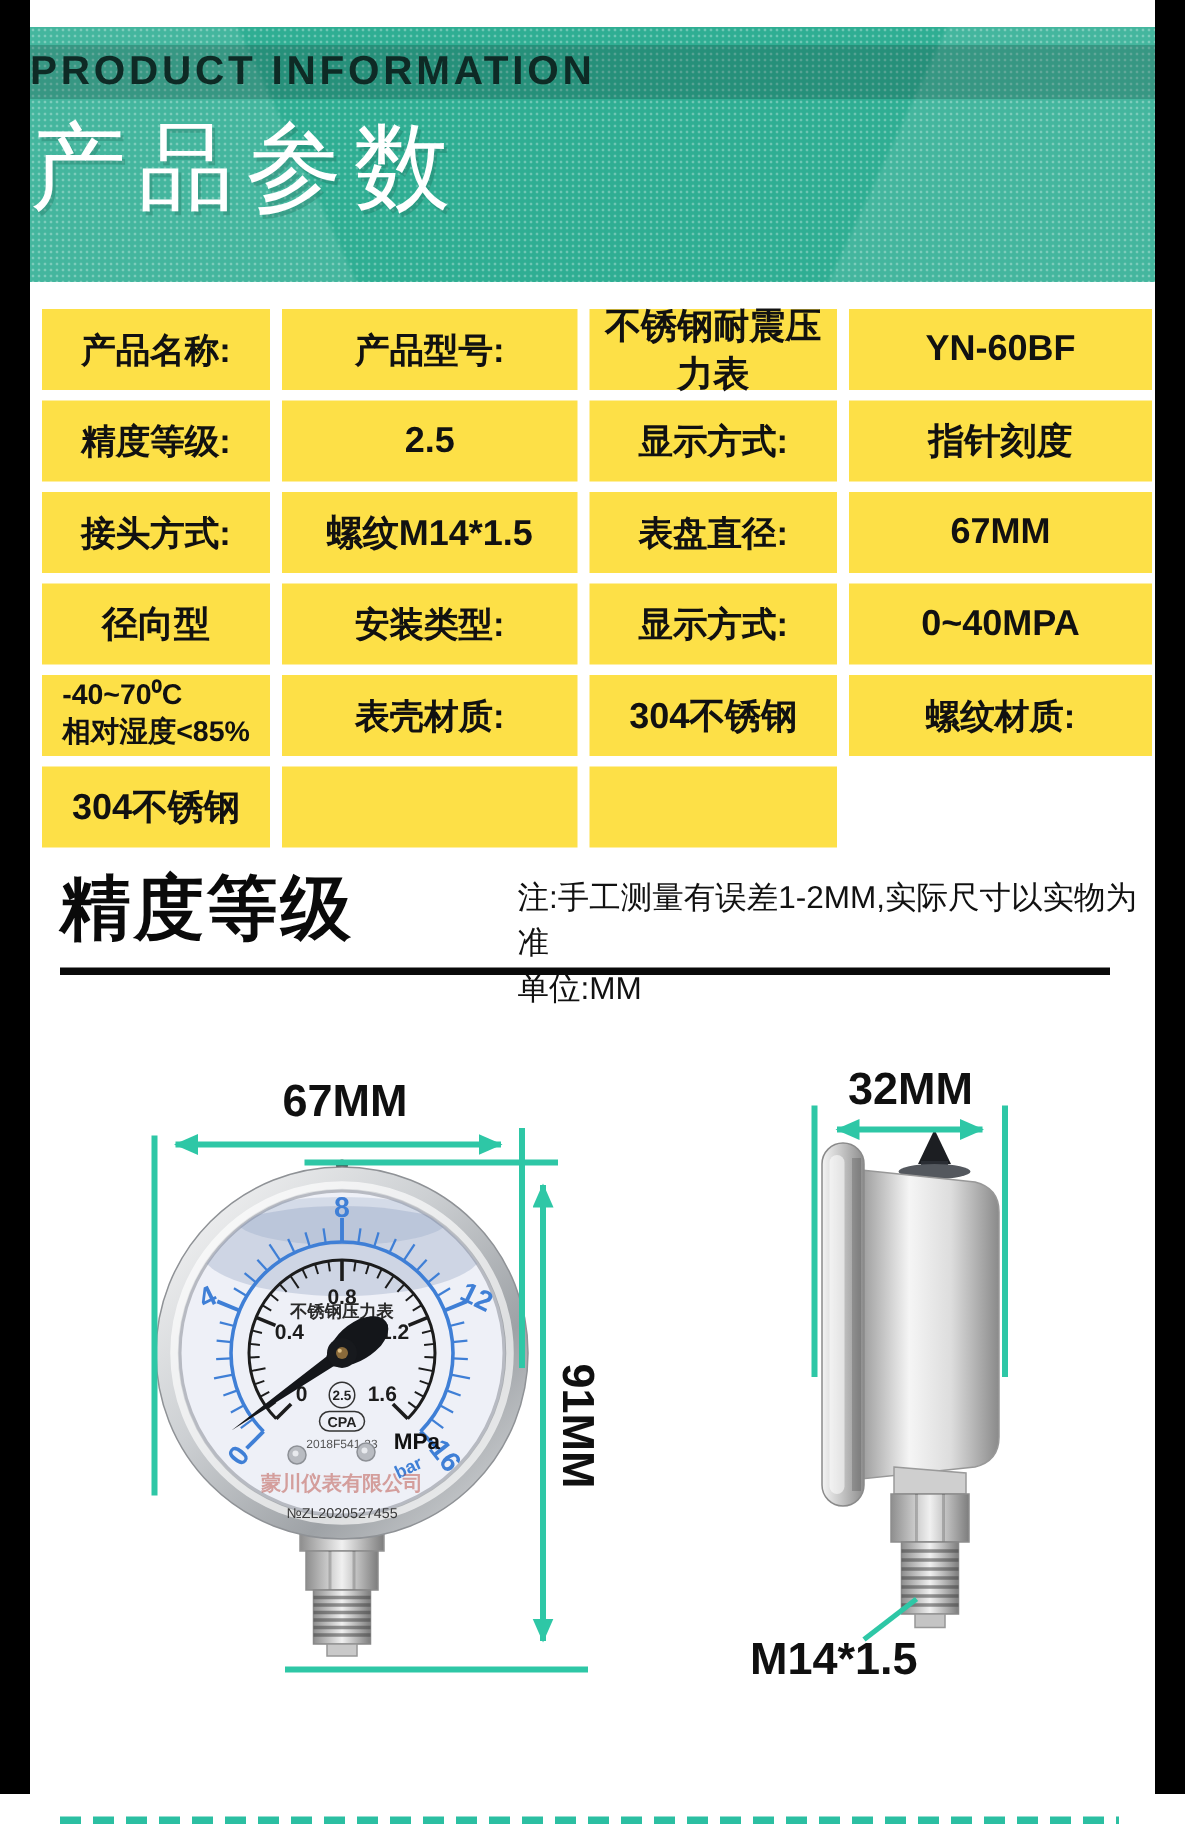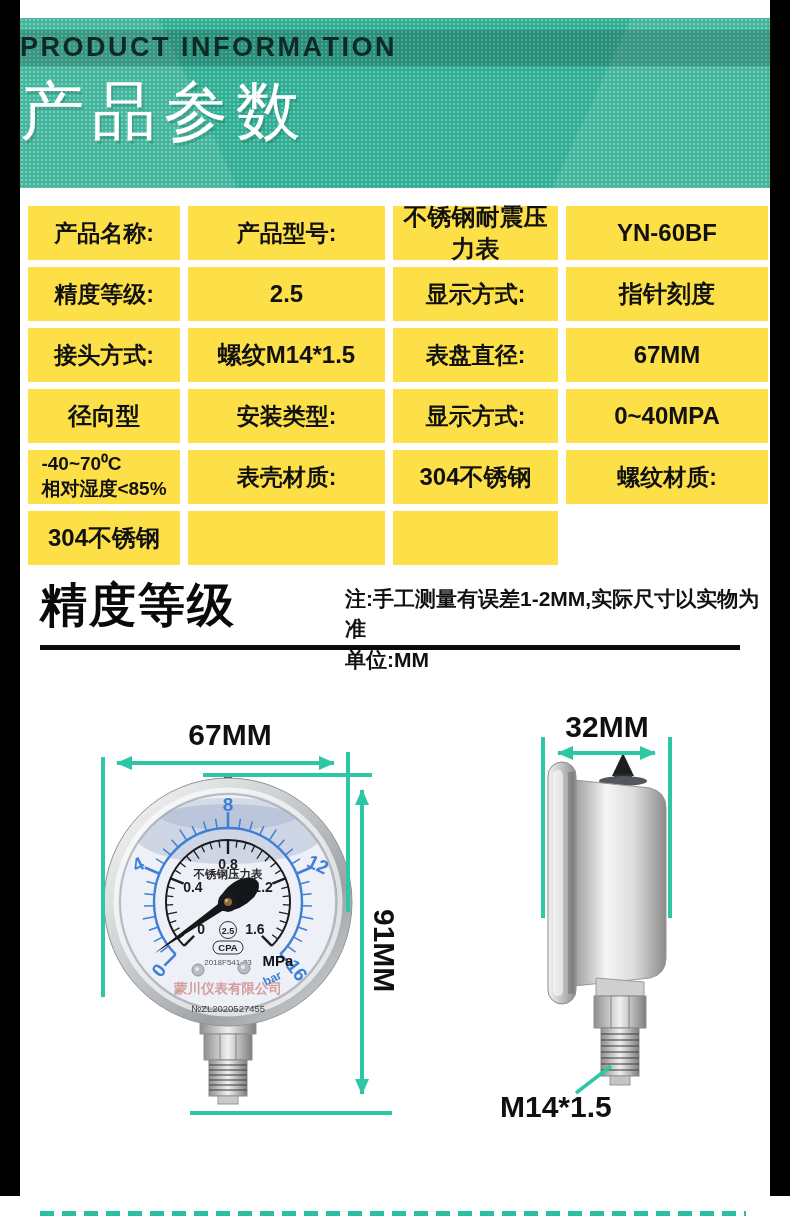--- a/index.html
+++ b/index.html
@@ -31,21 +31,21 @@
     grid-auto-rows:54px;column-gap:8px;row-gap:7px;}
   .cell{background:#fde047;display:flex;align-items:center;justify-content:center;
     color:#111;text-align:center;}
   .cell.lab{font-size:23px;font-weight:600;}
   .cell.val{font-size:24px;font-weight:700;white-space:pre-line;}
   .cell.val.small{font-size:19px;font-weight:600;line-height:1.3;text-align:left;}
   
   .sec-title{position:absolute;left:40px;top:574px;font-size:47px;font-weight:800;
     color:#0a0a0a;letter-spacing:2px;}
   .sec-note{position:absolute;left:345px;top:584px;width:420px;font-size:21px;
-    font-weight:700;color:#111;line-height:1.45;}
+    font-weight:400;color:#111;line-height:1.45;}
   .sec-rule{position:absolute;left:40px;top:645px;width:700px;height:5px;background:#0a0a0a;}
   
   .dim-label{position:absolute;font-size:30px;font-weight:700;color:#101010;text-align:center;}
   .dim-label.vert{writing-mode:vertical-rl;}
   
   .dash-rule{position:absolute;left:40px;top:1211px;width:706px;height:5px;
     background:repeating-linear-gradient(90deg,#2bbfa2 0 14px,transparent 14px 22px);}
   svg text{font-family:"Liberation Sans",sans-serif;}
   .overlay{pointer-events:none;}
 </style>

